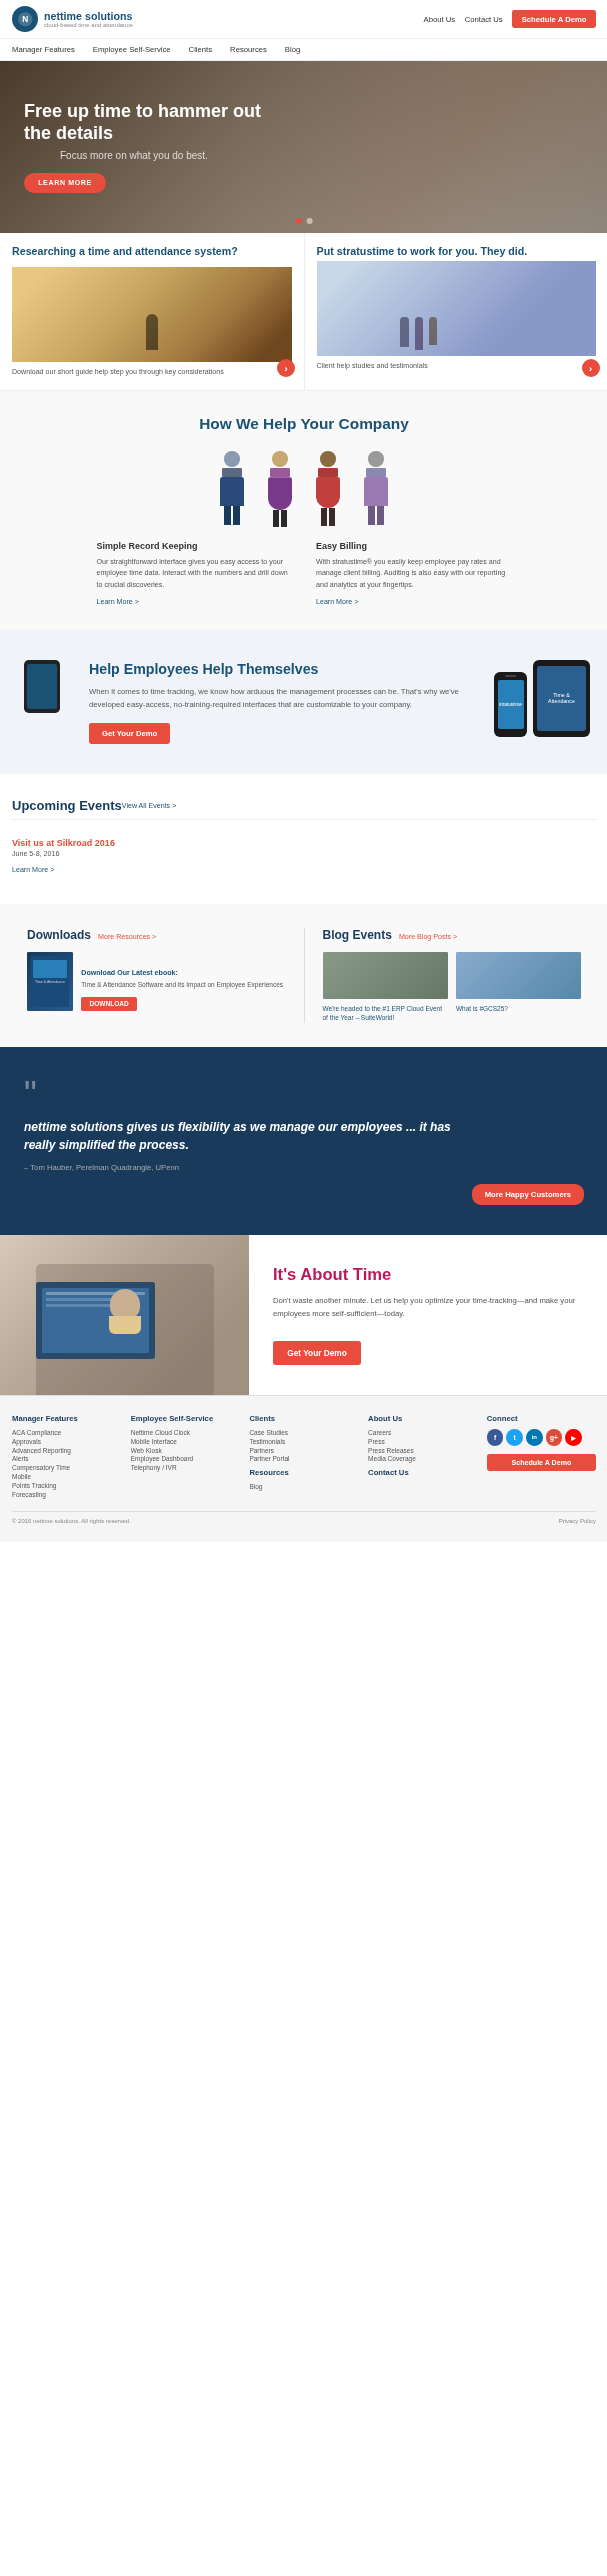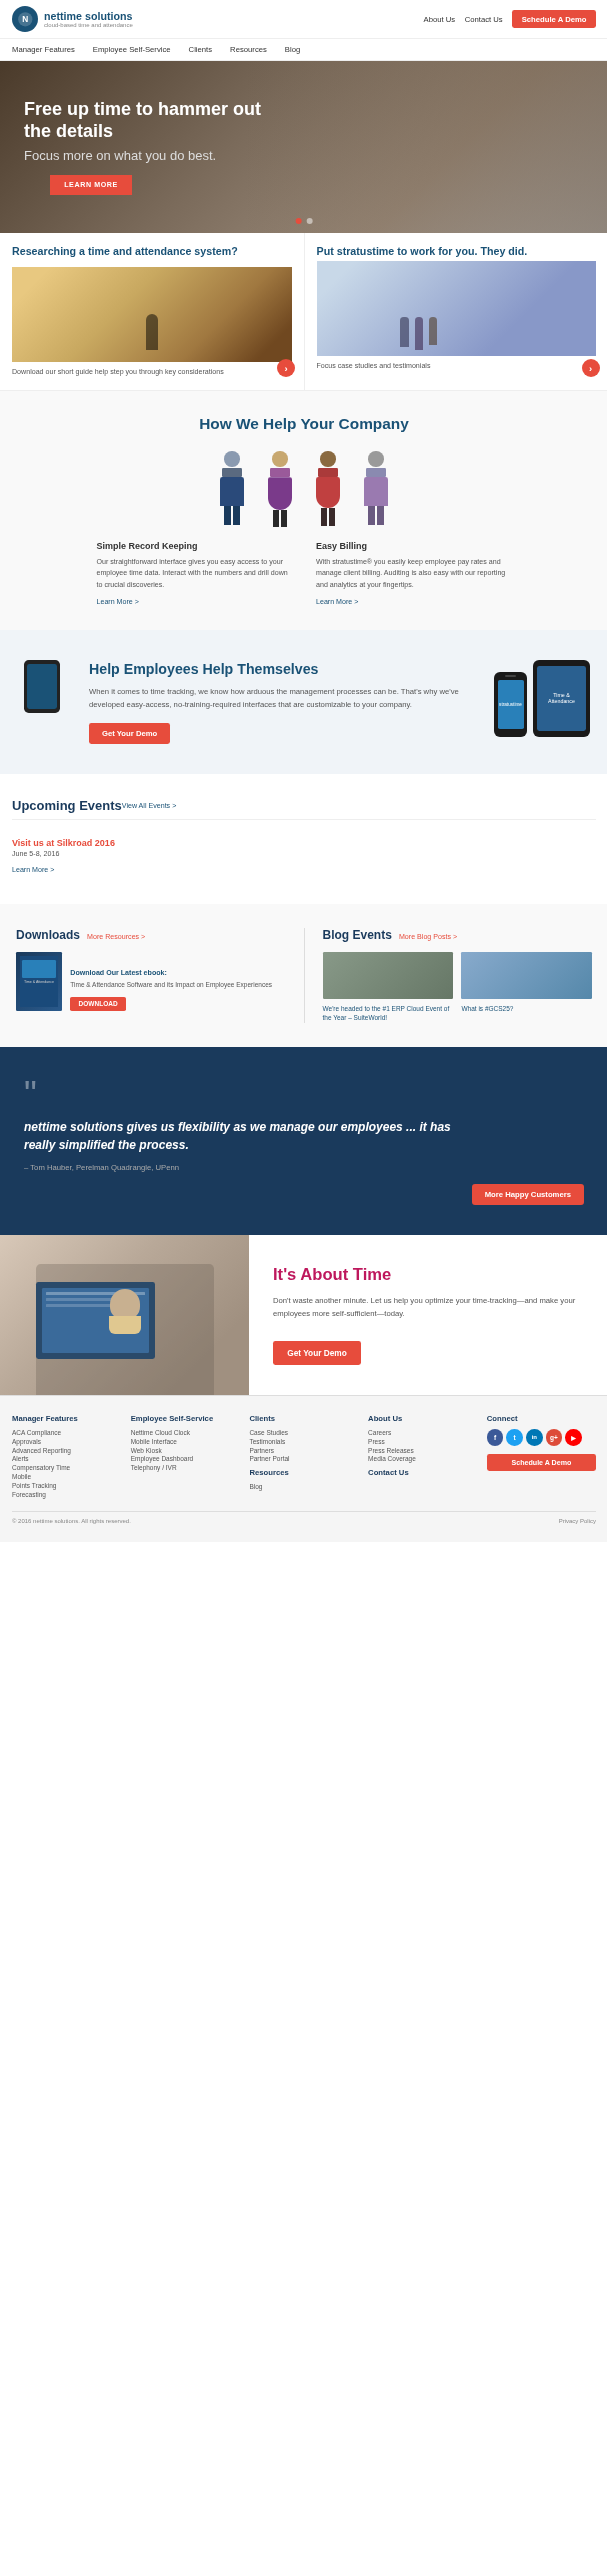--- a/index.html
+++ b/index.html
@@ -35,22 +35,22 @@
   <a style="font-size:7.7px; color:#333; text-decoration:none; font-weight:500;">Resources</a>
   <a style="font-size:7.7px; color:#333; text-decoration:none; font-weight:500;">Blog</a>
 </nav>
 
 <section style="position:relative; height:172px; overflow:hidden; display:flex; align-items:center; padding:24px;">
   <div style="position:absolute; top:0; left:0; width:100%; height:100%; background:linear-gradient(135deg, #4a3a2a 0%, #7a6a5a 40%, #9a8a7a 70%, #bbb 100%); z-index:0;"></div>
 
   <div style="position:absolute; right:0; top:0; width:60%; height:100%; background:linear-gradient(90deg, transparent, rgba(100,80,60,0.5)); z-index:0;"></div>
   <div style="position:relative; z-index:1; max-width:249px;">
     <h2 style="font-size:18px; font-weight:bold; color:#fff; line-height:1.2; margin-bottom:6px;">Free up time to hammer out the details</h2>
-    <p style="font-size:13px; color:#ddd; margin-bottom:12px;">Focus more on what you do best.</p>
-    <button style="background:#e74c3c; color:#fff; padding:6px 14.2px; border:none; border-radius:0; font-size:7.1px; font-weight:bold; cursor:pointer; letter-spacing:0.6px;margin-left:26px;">LEARN MORE</button>
+    <p style="font-size:10px; color:#ddd; margin-bottom:12px;margin-left:36px;">Focus more on what you do best.</p>
+    <button style="background:#e74c3c; color:#fff; padding:6px 14.2px; border:none; border-radius:10px; font-size:7.1px; font-weight:bold; cursor:pointer; letter-spacing:0.6px;">LEARN MORE</button>
   </div>
   <div style="position:absolute; bottom:9.5px; left:50%; transform:translateX(-50%); display:flex; gap:4.7px; z-index:2;">
     <div style="width:6px; height:6px; border-radius:50%; background:#e74c3c;"></div>
     <div style="width:6px; height:6px; border-radius:50%; background:rgba(255,255,255,0.5);"></div>
   </div>
 </section>
 
 <section style="display:flex; border-bottom:0.6px solid #eee;">
   <div style="flex:1; padding:12px; border-right:0.6px solid #eee; position:relative;">
     <h3 style="font-size:10.7px; color:#1a5276; margin-bottom:8.3px; line-height:1.3;">Researching a time and attendance system?</h3>
@@ -64,21 +64,21 @@
   <div style="flex:1; padding:12px; position:relative;">
     <h3 style="font-size:10.7px; color:#1a5276; margin-bottom:2px; line-height:1.3;">Put stratustime to work for you. They did.</h3>
     <div style="width:100%; height:95px; background:linear-gradient(135deg, #c8d8e8 10%, #a8b8d8 40%, #8898c8 70%); margin-bottom:6px; position:relative; overflow:hidden;">
 
       <div style="position:absolute; bottom:6px; left:30%; display:flex; gap:6px;">
         <div style="width:8.3px; height:30px; background:rgba(50,50,80,0.6); border-radius:3.6px 3.6px 0 0;"></div>
         <div style="width:8.3px; height:33px; background:rgba(60,40,80,0.6); border-radius:3.6px 3.6px 0 0;"></div>
         <div style="width:8.3px; height:28.5px; background:rgba(80,60,40,0.6); border-radius:3.6px 3.6px 0 0;"></div>
       </div>
     </div>
-    <p style="font-size:7.1px; color:#555; padding-right:21.4px; line-height:1.4;">Focus case studies and testimonials</p>
+    <p style="font-size:7.1px; color:#555; padding-right:21.4px; line-height:1.4;">Client help studies and testimonials</p>
     <div style="position:absolute; right:8.3px; bottom:13px; width:18px; height:18px; background:#e74c3c; color:#fff; display:flex; align-items:center; justify-content:center; border-radius:50%; font-size:9.5px; font-weight:bold; cursor:pointer;">›</div>
   </div>
 </section>
 
 <section style="background:#f9f9f9; padding:24px 12px; text-align:center;">
   <h2 style="font-size:15.4px; color:#1a5276; margin-bottom:18px; font-weight:bold;">How We Help Your Company</h2>
 
   <div style="display:flex; justify-content:center; gap:24px; margin-bottom:14.2px;">
 
     <div style="display:flex; flex-direction:column; align-items:center; gap:0;">
@@ -171,21 +171,21 @@
     <h2 style="font-size:13px; color:#1a3a5c; font-weight:bold;">Upcoming Events</h2>
     <a style="font-size:7.1px; color:#1a5276; text-decoration:none;">View All Events &gt;</a>
   </div>
   <div style="padding:6px 0;">
     <div style="font-size:9px; color:#e74c3c; font-weight:bold; margin-bottom:2.4px;">Visit us at Silkroad 2016</div>
     <div style="font-size:7.1px; color:#555; margin-bottom:6px;">June 5-8, 2016</div>
     <a style="font-size:7.1px; color:#1a5276; text-decoration:none;">Learn More &gt;</a>
   </div>
 </section>
 
-<section style="display:flex; padding:24px 16px; background:#f9f9f9; gap:0;">
+<section style="display:flex; padding:24px 27px; background:#f9f9f9; gap:0;">
 
   <div style="flex:1; padding-right:18px; border-right:0.6px solid #ddd;">
     <div style="display:flex; align-items:baseline; gap:7.1px; margin-bottom:9.5px;">
       <h2 style="font-size:12px; color:#1a3a5c; font-weight:bold;">Downloads</h2>
       <a style="font-size:7.1px; color:#e74c3c; text-decoration:none;">More Resources &gt;</a>
     </div>
     <div style="display:flex; gap:8.3px; align-items:flex-end;">
       <div style="width:46px; height:59px; background:linear-gradient(135deg, #1a3a5c, #2a5a8c); flex-shrink:0; display:flex; align-items:center; justify-content:center; border-radius:1.2px;">
         <div style="width:38px; height:51px; background:#1a4a7a; display:flex; flex-direction:column; align-items:center; justify-content:flex-start; padding:3.6px 2.4px;">
           <div style="width:100%; height:18px; background:#2980b9; border-radius:1.2px; margin-bottom:2.4px;"></div>
@@ -216,21 +216,21 @@
       </div>
     </div>
   </div>
 </section>
 
 <section style="background:#1a3a5c; padding:30px 24px;">
   <div style="font-size:36px; color:rgba(255,255,255,0.4); line-height:1; margin-bottom:4.7px;">"</div>
   <blockquote style="font-size:12px; color:#fff; font-style:italic; font-weight:bold; line-height:1.5; margin-bottom:9.5px; max-width:427px;">nettime solutions gives us flexibility as we manage our employees ... it has really simplified the process.</blockquote>
   <cite style="font-size:7.7px; color:#aaa; display:block; margin-bottom:12px; font-style:normal;">– Tom Hauber, Perelman Quadrangle, UPenn</cite>
   <div style="display:flex; justify-content:flex-end;">
-    <button style="background:#e74c3c; color:#fff; padding:6px 13px; border-radius:3px; font-size:7.7px; font-weight:bold; border:none; cursor:pointer;">More Happy Customers</button>
+    <button style="background:#e74c3c; color:#fff; padding:6px 13px; border-radius:9px; font-size:7.7px; font-weight:bold; border:none; cursor:pointer;">More Happy Customers</button>
   </div>
 </section>
 
 <section style="display:flex; align-items:stretch; background:#fff; overflow:hidden;">
   <div style="flex:0 0 249px; min-height:154px; background:linear-gradient(135deg, #d8c8b8 0%, #b8a898 40%, #a09080 80%); position:relative; overflow:hidden; display:flex; align-items:center; justify-content:center;">
 
     <div style="position:absolute; bottom:0; left:50%; transform:translateX(-50%); width:178px; height:131px; background:rgba(100,90,80,0.3); border-radius:4.7px 4.7px 0 0;"></div>
     <div style="position:absolute; bottom:36px; left:36px; width:119px; height:77px; background:#2a4a6a; border-radius:2.4px; display:flex; align-items:center; justify-content:center;">
       <div style="width:107px; height:65px; background:#3a6a9a; border-radius:1.2px; padding:3.6px;">
         <div style="width:100%; height:3.6px; background:rgba(255,255,255,0.3); margin-bottom:2.4px; border-radius:0.6px;"></div>

